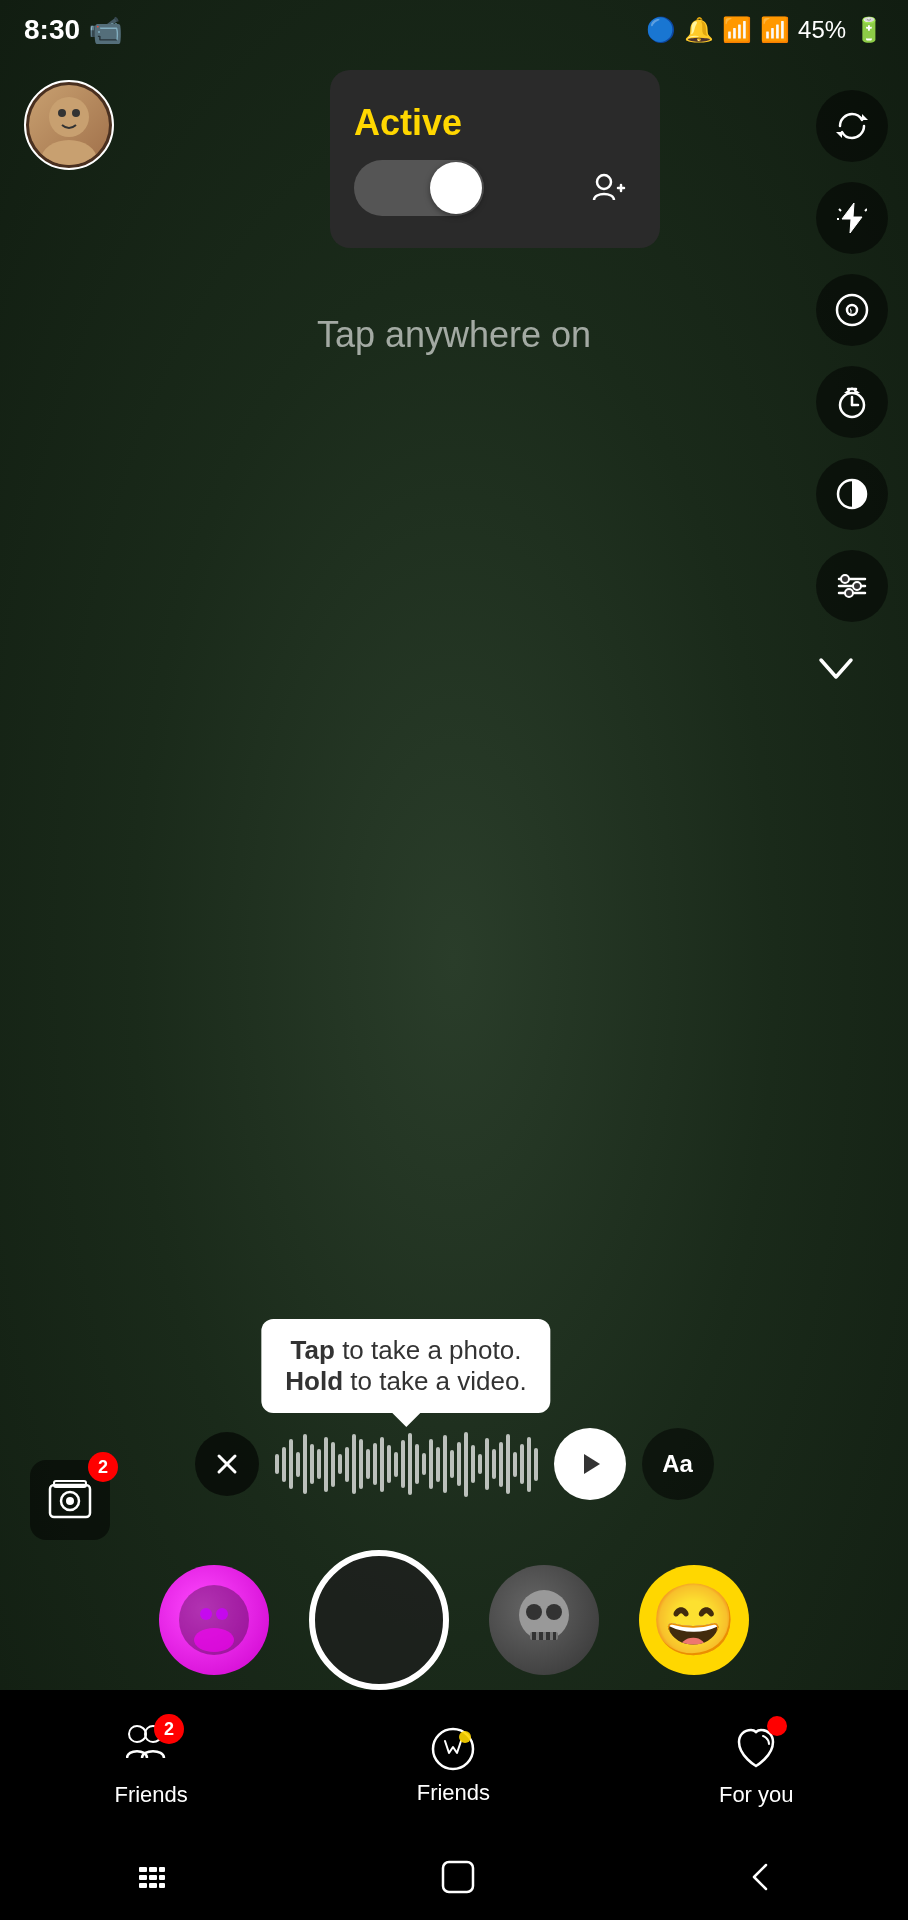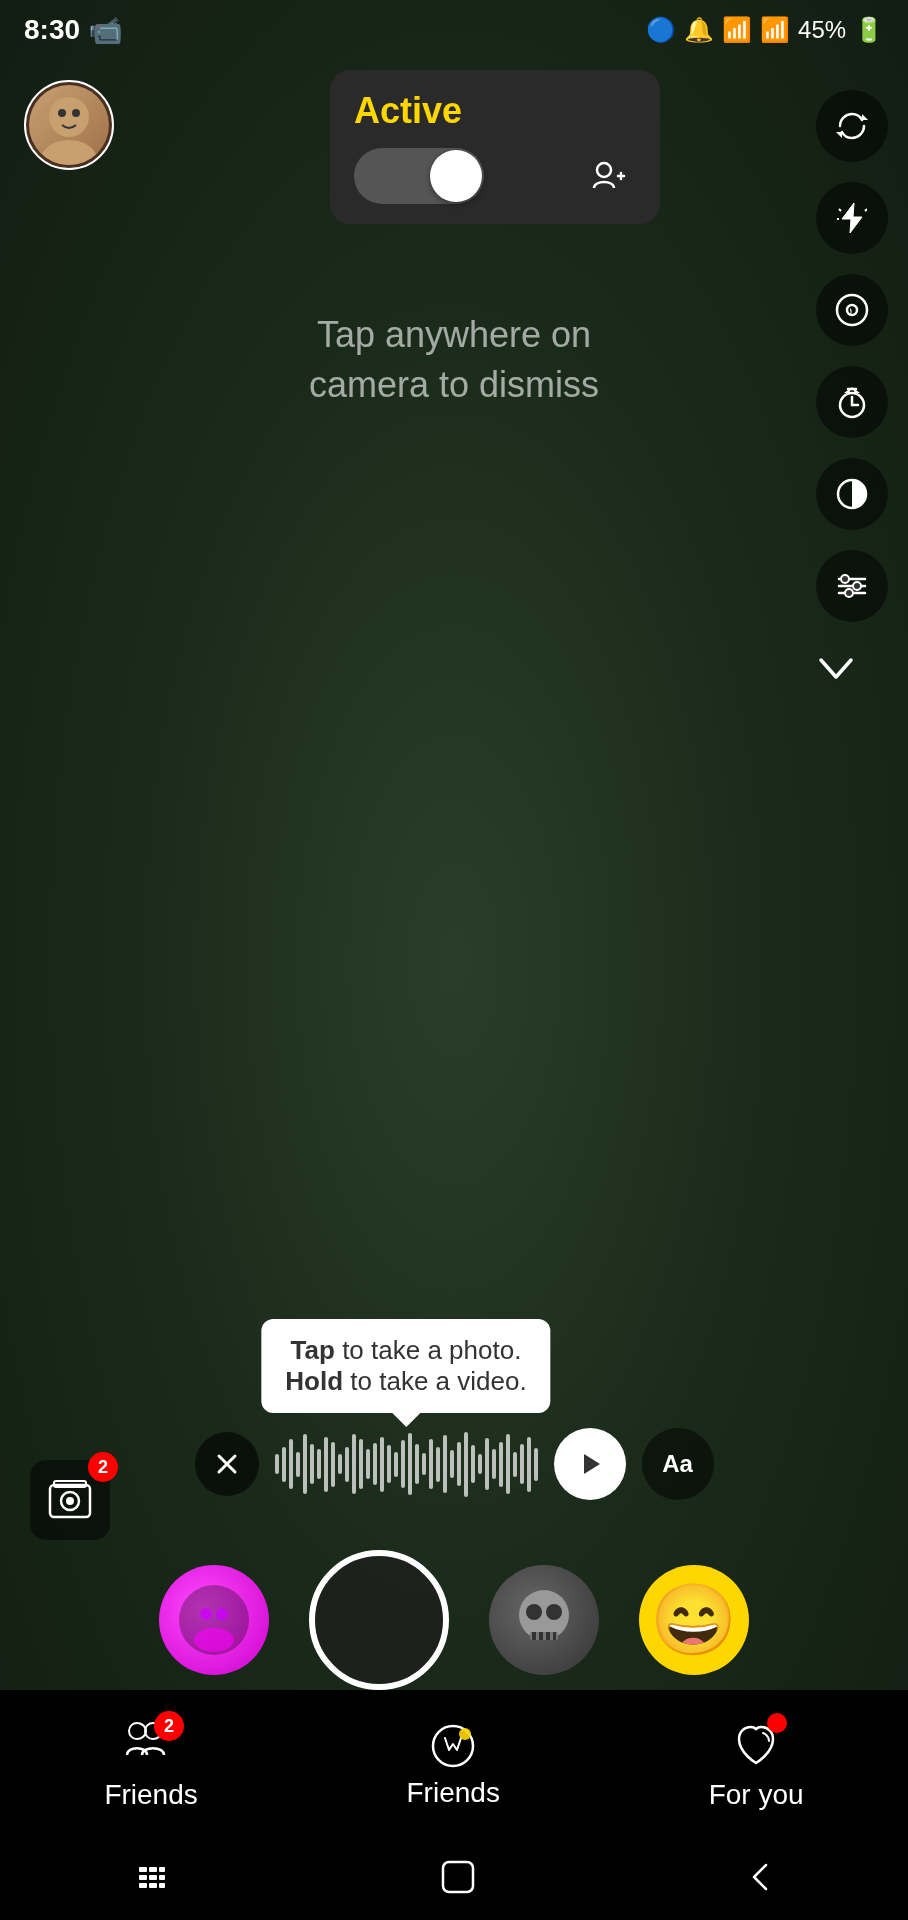--- a/index.html
+++ b/index.html
@@ -75,21 +75,21 @@
     }
 
     
     .active-card {
       position: absolute;
       top: 70px;
       left: 330px;
       width: 330px;
       background: #2a2a2a;
       border-radius: 20px;
-      padding: 20px 24px;
+      padding: 32px 24px;
       z-index: 200;
     }
     .active-title {
       color: #FFD700;
       font-size: 36px;
       font-weight: 700;
       margin-bottom: 16px;
     }
     .active-row {
       display: flex;
@@ -355,21 +355,21 @@
     .nav-item {
       display: flex;
       flex-direction: column;
       align-items: center;
       gap: 6px;
       cursor: pointer;
       position: relative;
     }
     .nav-label {
       color: white;
-      font-size: 28px;
+      font-size: 22px;
     }
     .nav-badge {
       position: absolute;
       top: -8px;
       right: -8px;
       width: 30px;
       height: 30px;
       background: red;
       border-radius: 50%;
       color: white;
@@ -454,21 +454,20 @@
         <path d="M4 30 C4 22 24 22 24 30" stroke="white" stroke-width="2.5" fill="none"></path>
         <line x1="28" y1="18" x2="34" y2="18" stroke="white" stroke-width="2.5" stroke-linecap="round"></line>
         <line x1="31" y1="15" x2="31" y2="21" stroke="white" stroke-width="2.5" stroke-linecap="round"></line>
       </svg>
     </button>
   </div>
 </div>
 
 <div class="dismiss-hint">
   <div>Tap anywhere on</div>
-  <div>camera to dismiss</div>
 </div>
 
 <div class="right-toolbar">
   <button class="toolbar-btn">
     <svg width="34" height="34" viewBox="0 0 34 34" fill="white">
       <path d="M5 17 C5 10 11 5 17 5 C21 5 25 7 27 11" stroke="white" stroke-width="2.5" fill="none" stroke-linecap="round"></path>
       <path d="M29 17 C29 24 23 29 17 29 C13 29 9 27 7 23" stroke="white" stroke-width="2.5" fill="none" stroke-linecap="round"></path>
       <polygon points="27,5 33,11 27,11" fill="white"></polygon>
       <polygon points="7,23 1,23 7,29" fill="white"></polygon>
     </svg>

